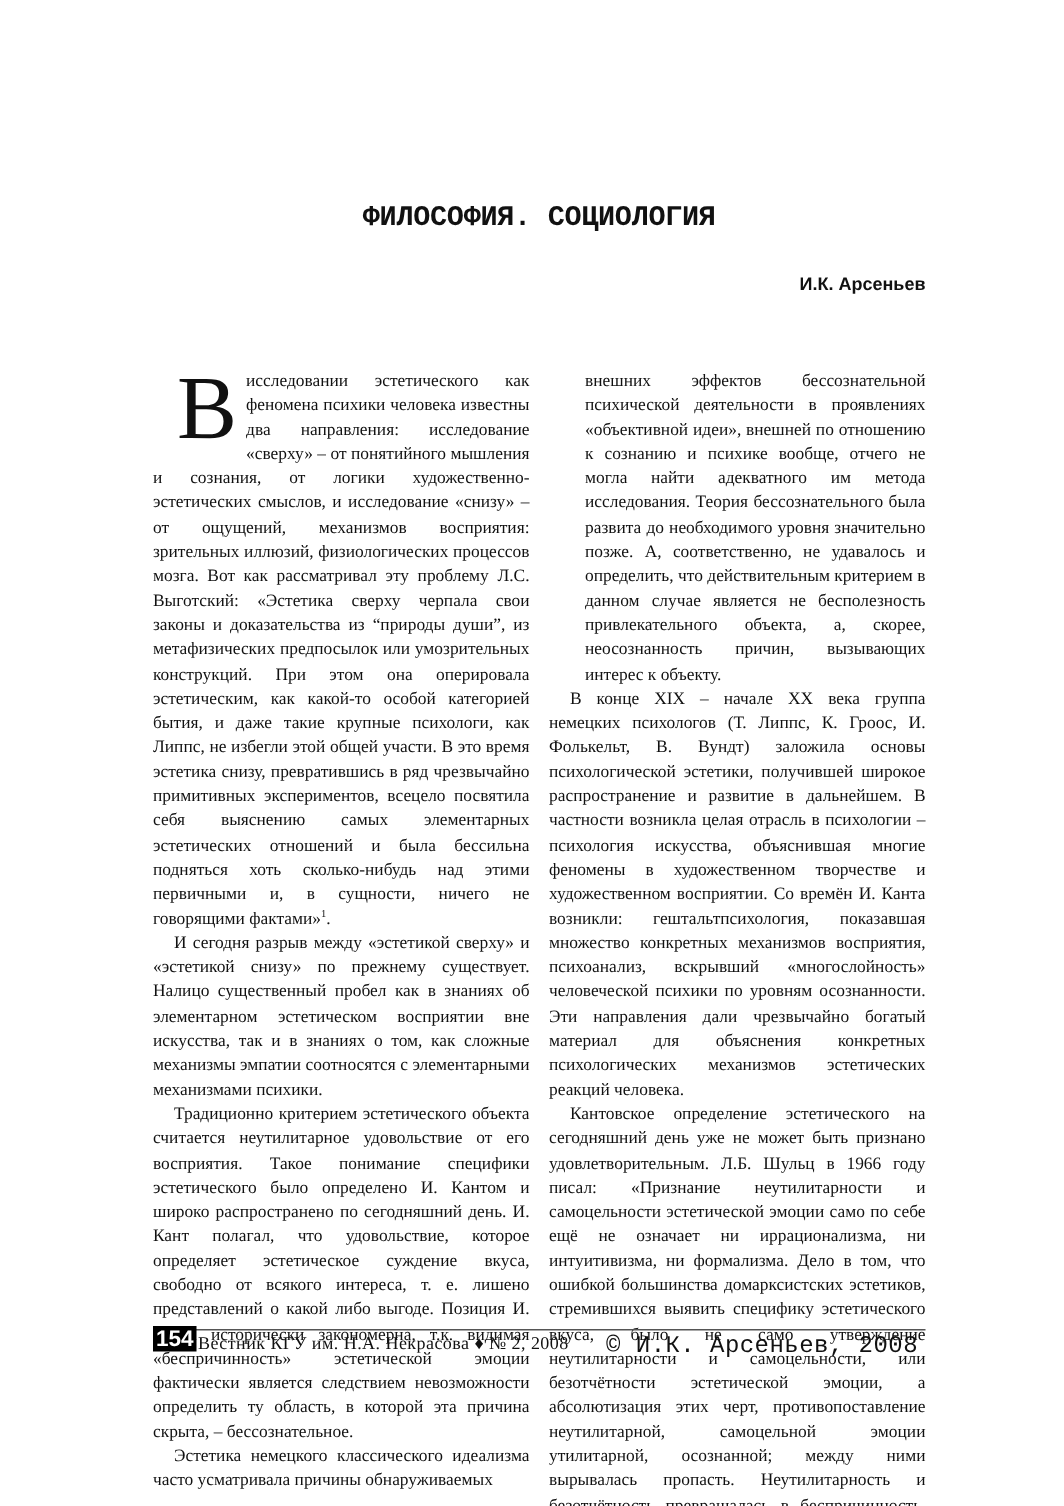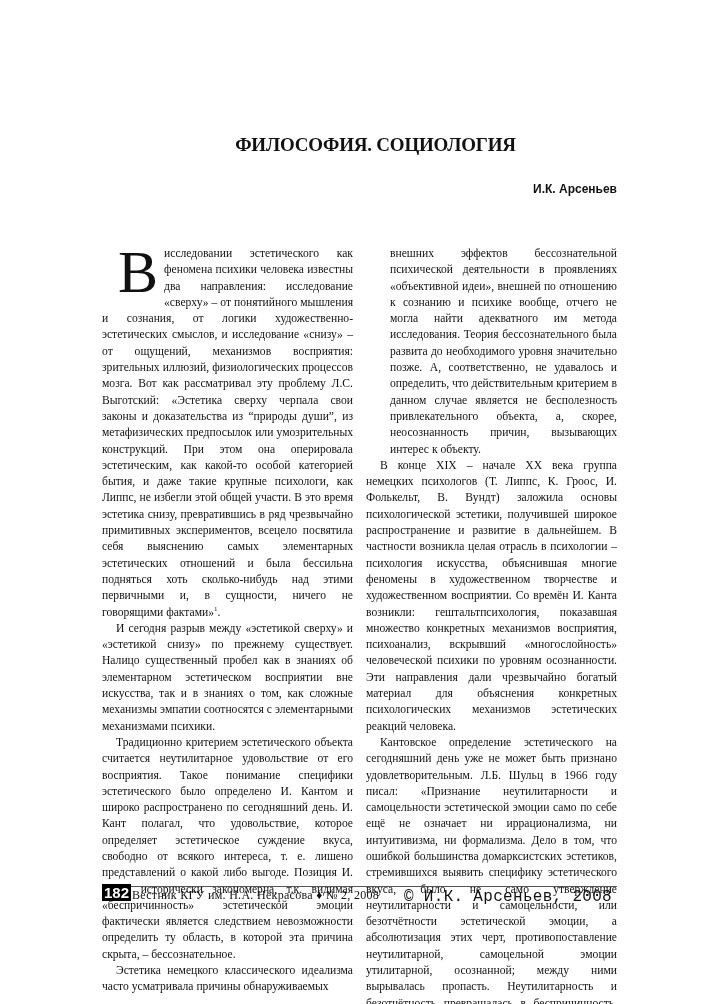--- a/index.html
+++ b/index.html
@@ -1,20 +1,20 @@
 <!DOCTYPE html>
 <html><head>
 <meta charset="utf-8">
 <style>
   html, body { margin: 0; padding: 0; background: #ffffff; }
   body { width: 709px; height: 1004px; position: relative; overflow: hidden; color: #111; }
   .page { position: absolute; left: 102px; top: 0; width: 515px; height: 1004px; }
   .section-title {
-    position: absolute; left: 16px; top: 134px; width: 515px; text-align: center;
-    font-family: Liberation Serif, serif; font-weight: bold; font-size: 19px; letter-spacing: -0.2px;
+    position: absolute; left: 0; top: 134px; width: 515px; text-align: center;
+    font-family: Liberation Mono, monospace; font-weight: bold; font-size: 19px; letter-spacing: -0.2px;
   }
   .author {
     position: absolute; right: 0; top: 182px;
     font-family: "Liberation Sans", sans-serif; font-weight: bold; font-size: 12px; margin-left: 20px;
   }
   .article-title {
     position: absolute; left: 0; top: 203px; width: 515px; text-align: center;
     font-family: "Liberation Sans", sans-serif; font-weight: bold; font-size: 12.2px; letter-spacing: 1.2px; line-height: 16px;
   }
   .col {
@@ -64,16 +64,16 @@
     <p>Эстетика немецкого классического идеализма часто усматривала причины обнаруживаемых</p>
   </div>
 
   <div class="col col-right">
     <p class="cont">внешних эффектов бессознательной психической деятельности в проявлениях «объективной идеи», внешней по отношению к сознанию и психике вообще, отчего не могла найти адекватного им метода исследования. Теория бессознательного была развита до необходимого уровня значительно позже. А, соответственно, не удавалось и определить, что действительным критерием в данном случае является не бесполезность привлекательного объекта, а, скорее, неосознанность причин, вызывающих интерес к объекту.</p>
     <p>В конце XIX – начале XX века группа немецких психологов (Т. Липпс, К. Гроос, И. Фолькельт, В. Вундт) заложила основы психологической эстетики, получившей широкое распространение и развитие в дальнейшем. В частности возникла целая отрасль в психологии – психология искусства, объяснившая многие феномены в художественном творчестве и художественном восприятии. Со времён И. Канта возникли: гештальтпсихология, показавшая множество конкретных механизмов восприятия, психоанализ, вскрывший «многослойность» человеческой психики по уровням осознанности. Эти направления дали чрезвычайно богатый материал для объяснения конкретных психологических механизмов эстетических реакций человека.</p>
     <p>Кантовское определение эстетического на сегодняшний день уже не может быть признано удовлетворительным. Л.Б. Шульц в 1966 году писал: «Признание неутилитарности и самоцельности эстетической эмоции само по себе ещё не означает ни иррационализма, ни интуитивизма, ни формализма. Дело в том, что ошибкой большинства домарксистских эстетиков, стремившихся выявить специфику эстетического вкуса, было не само утверждение неутилитарности и самоцельности, или безотчётности эстетической эмоции, а абсолютизация этих черт, противопоставление неутилитарной, самоцельной эмоции утилитарной, осознанной; между ними вырывалась пропасть. Неутилитарность и безотчётность превращалась в беспричинность, что противоре-</p>
   </div>
 
   <div class="footer-line"></div>
-  <div class="page-num">182</div>
+  <div class="page-num">154</div>
   <div class="journal">Вестник КГУ им. Н.А. Некрасова ♦ № 2, 2008</div>
   <div class="copyright">© И.К. Арсеньев, 2008</div>
 </div>
 
 </body></html>

